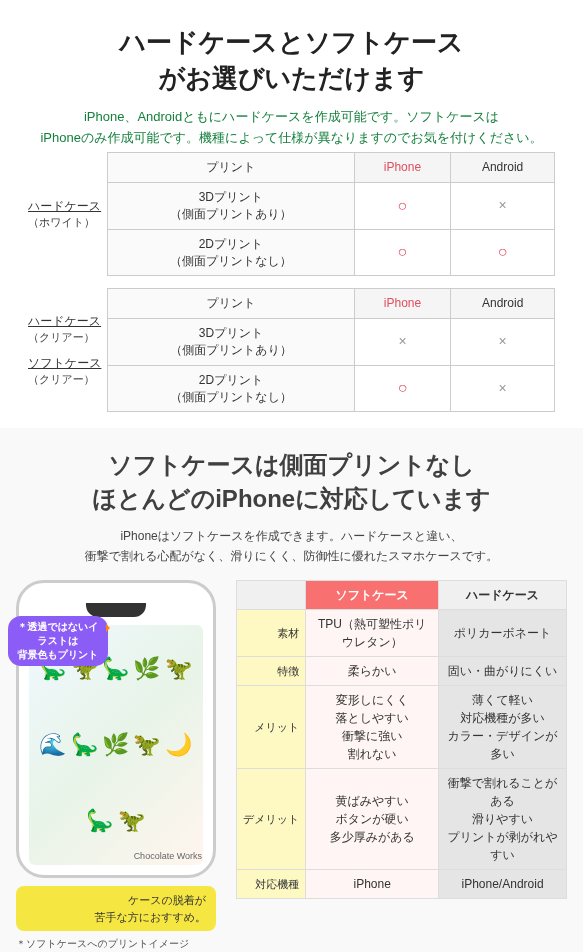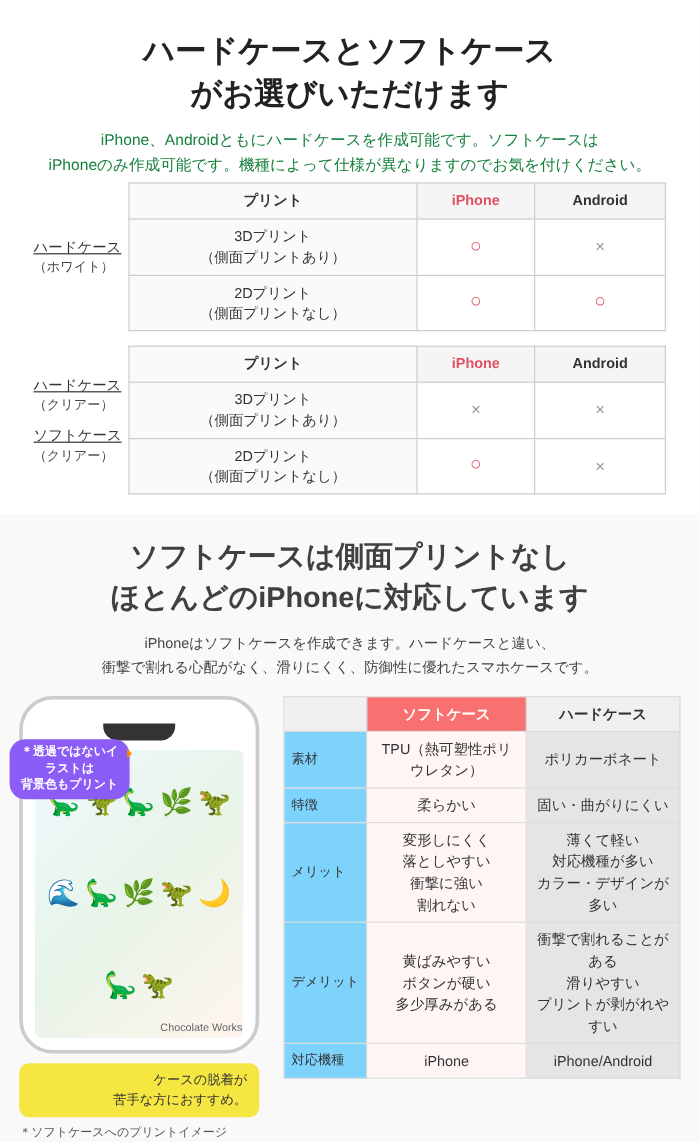--- a/index.html
+++ b/index.html
@@ -37,21 +37,21 @@
     }
     th, td {
       border: 1px solid #ccc;
       text-align: center;
       padding: 6px 8px;
       font-size: 12px;
       line-height: 1.4;
     }
     thead th {
       background: #f5f5f5;
-      font-weight: bold;
+      font-weight: normal;
     }
     thead th.iphone-col {
       color: #e05060;
     }
     .symbol-o {
       color: #e05060;
       font-size: 16px;
     }
     .symbol-x {
       color: #999;
@@ -193,22 +193,22 @@
       background: #f87070;
       color: white;
       font-weight: bold;
       font-size: 12px;
     }
     .compare-table thead th.hard-col {
       background: #f0f0f0;
       color: #333;
     }
     .compare-table .row-head {
-      background: #7dd3fc;
-      text-align: left;
+      background: #fef9c3;
+      text-align: right;
       font-size: 11px;
       color: #333;
       white-space: nowrap;
     }
     .compare-table .soft-cell {
       background: #fff5f5;
     }
     .compare-table .hard-cell {
       background: #e5e5e5;
     }

